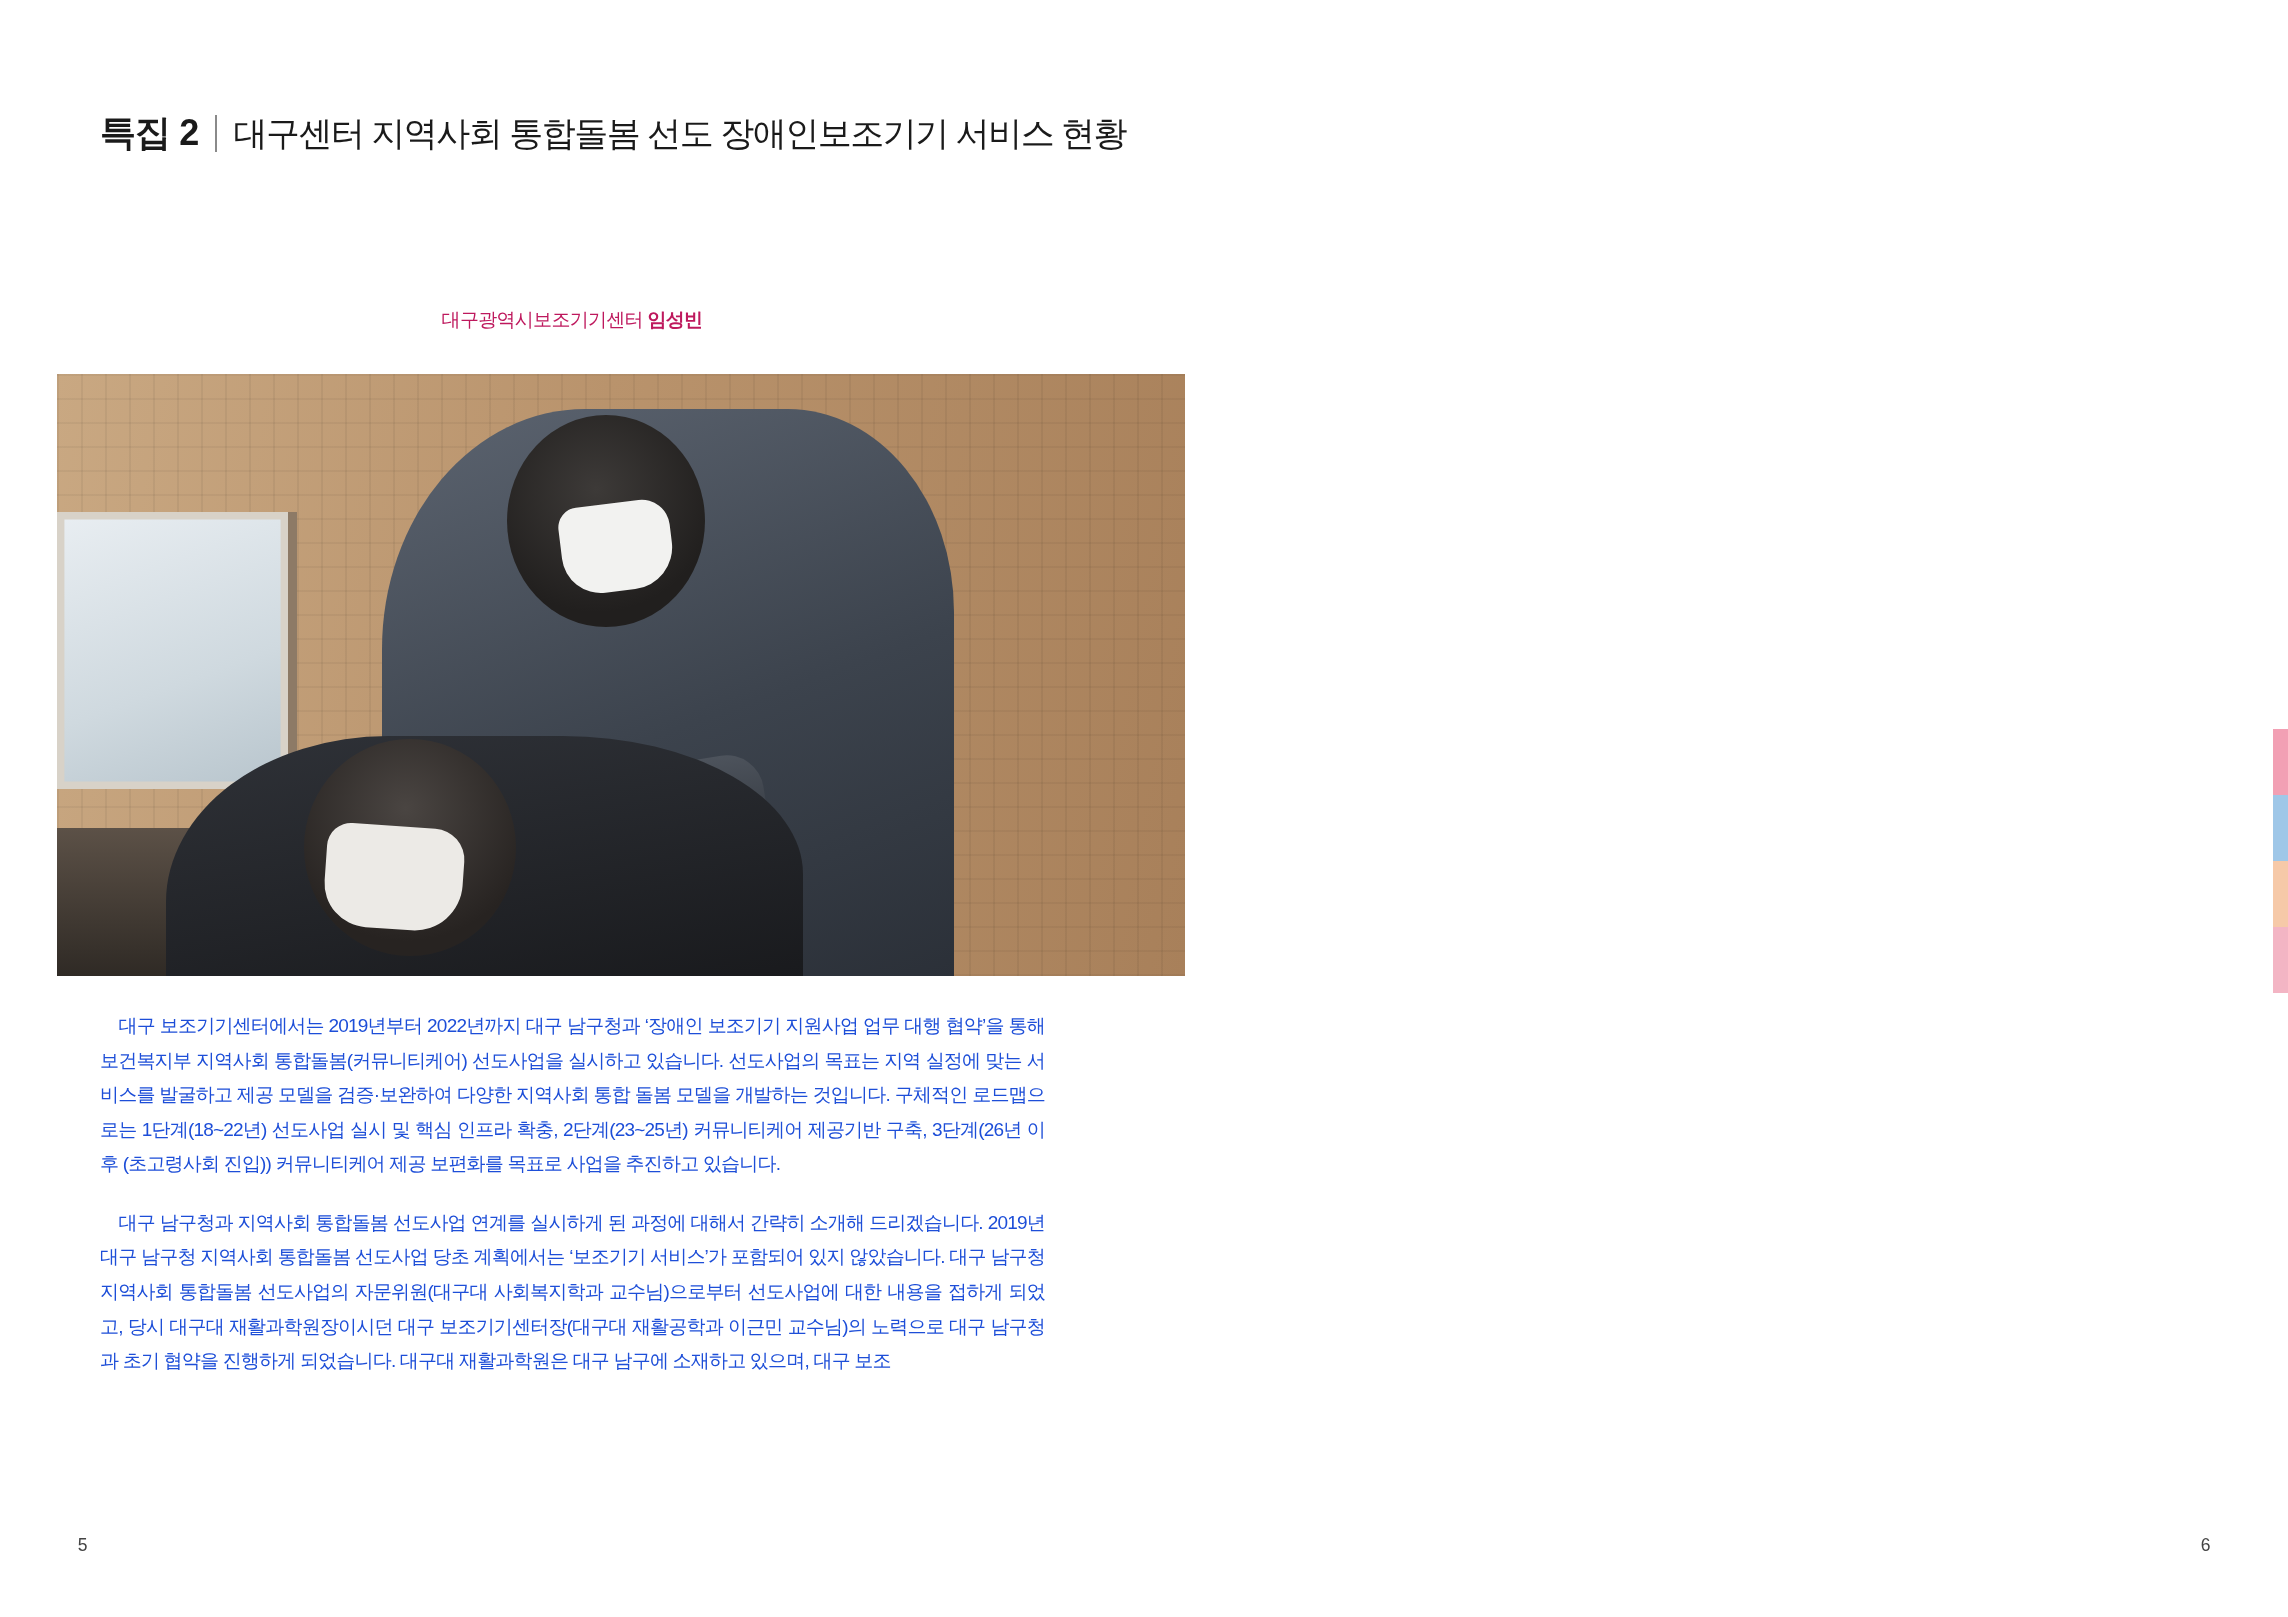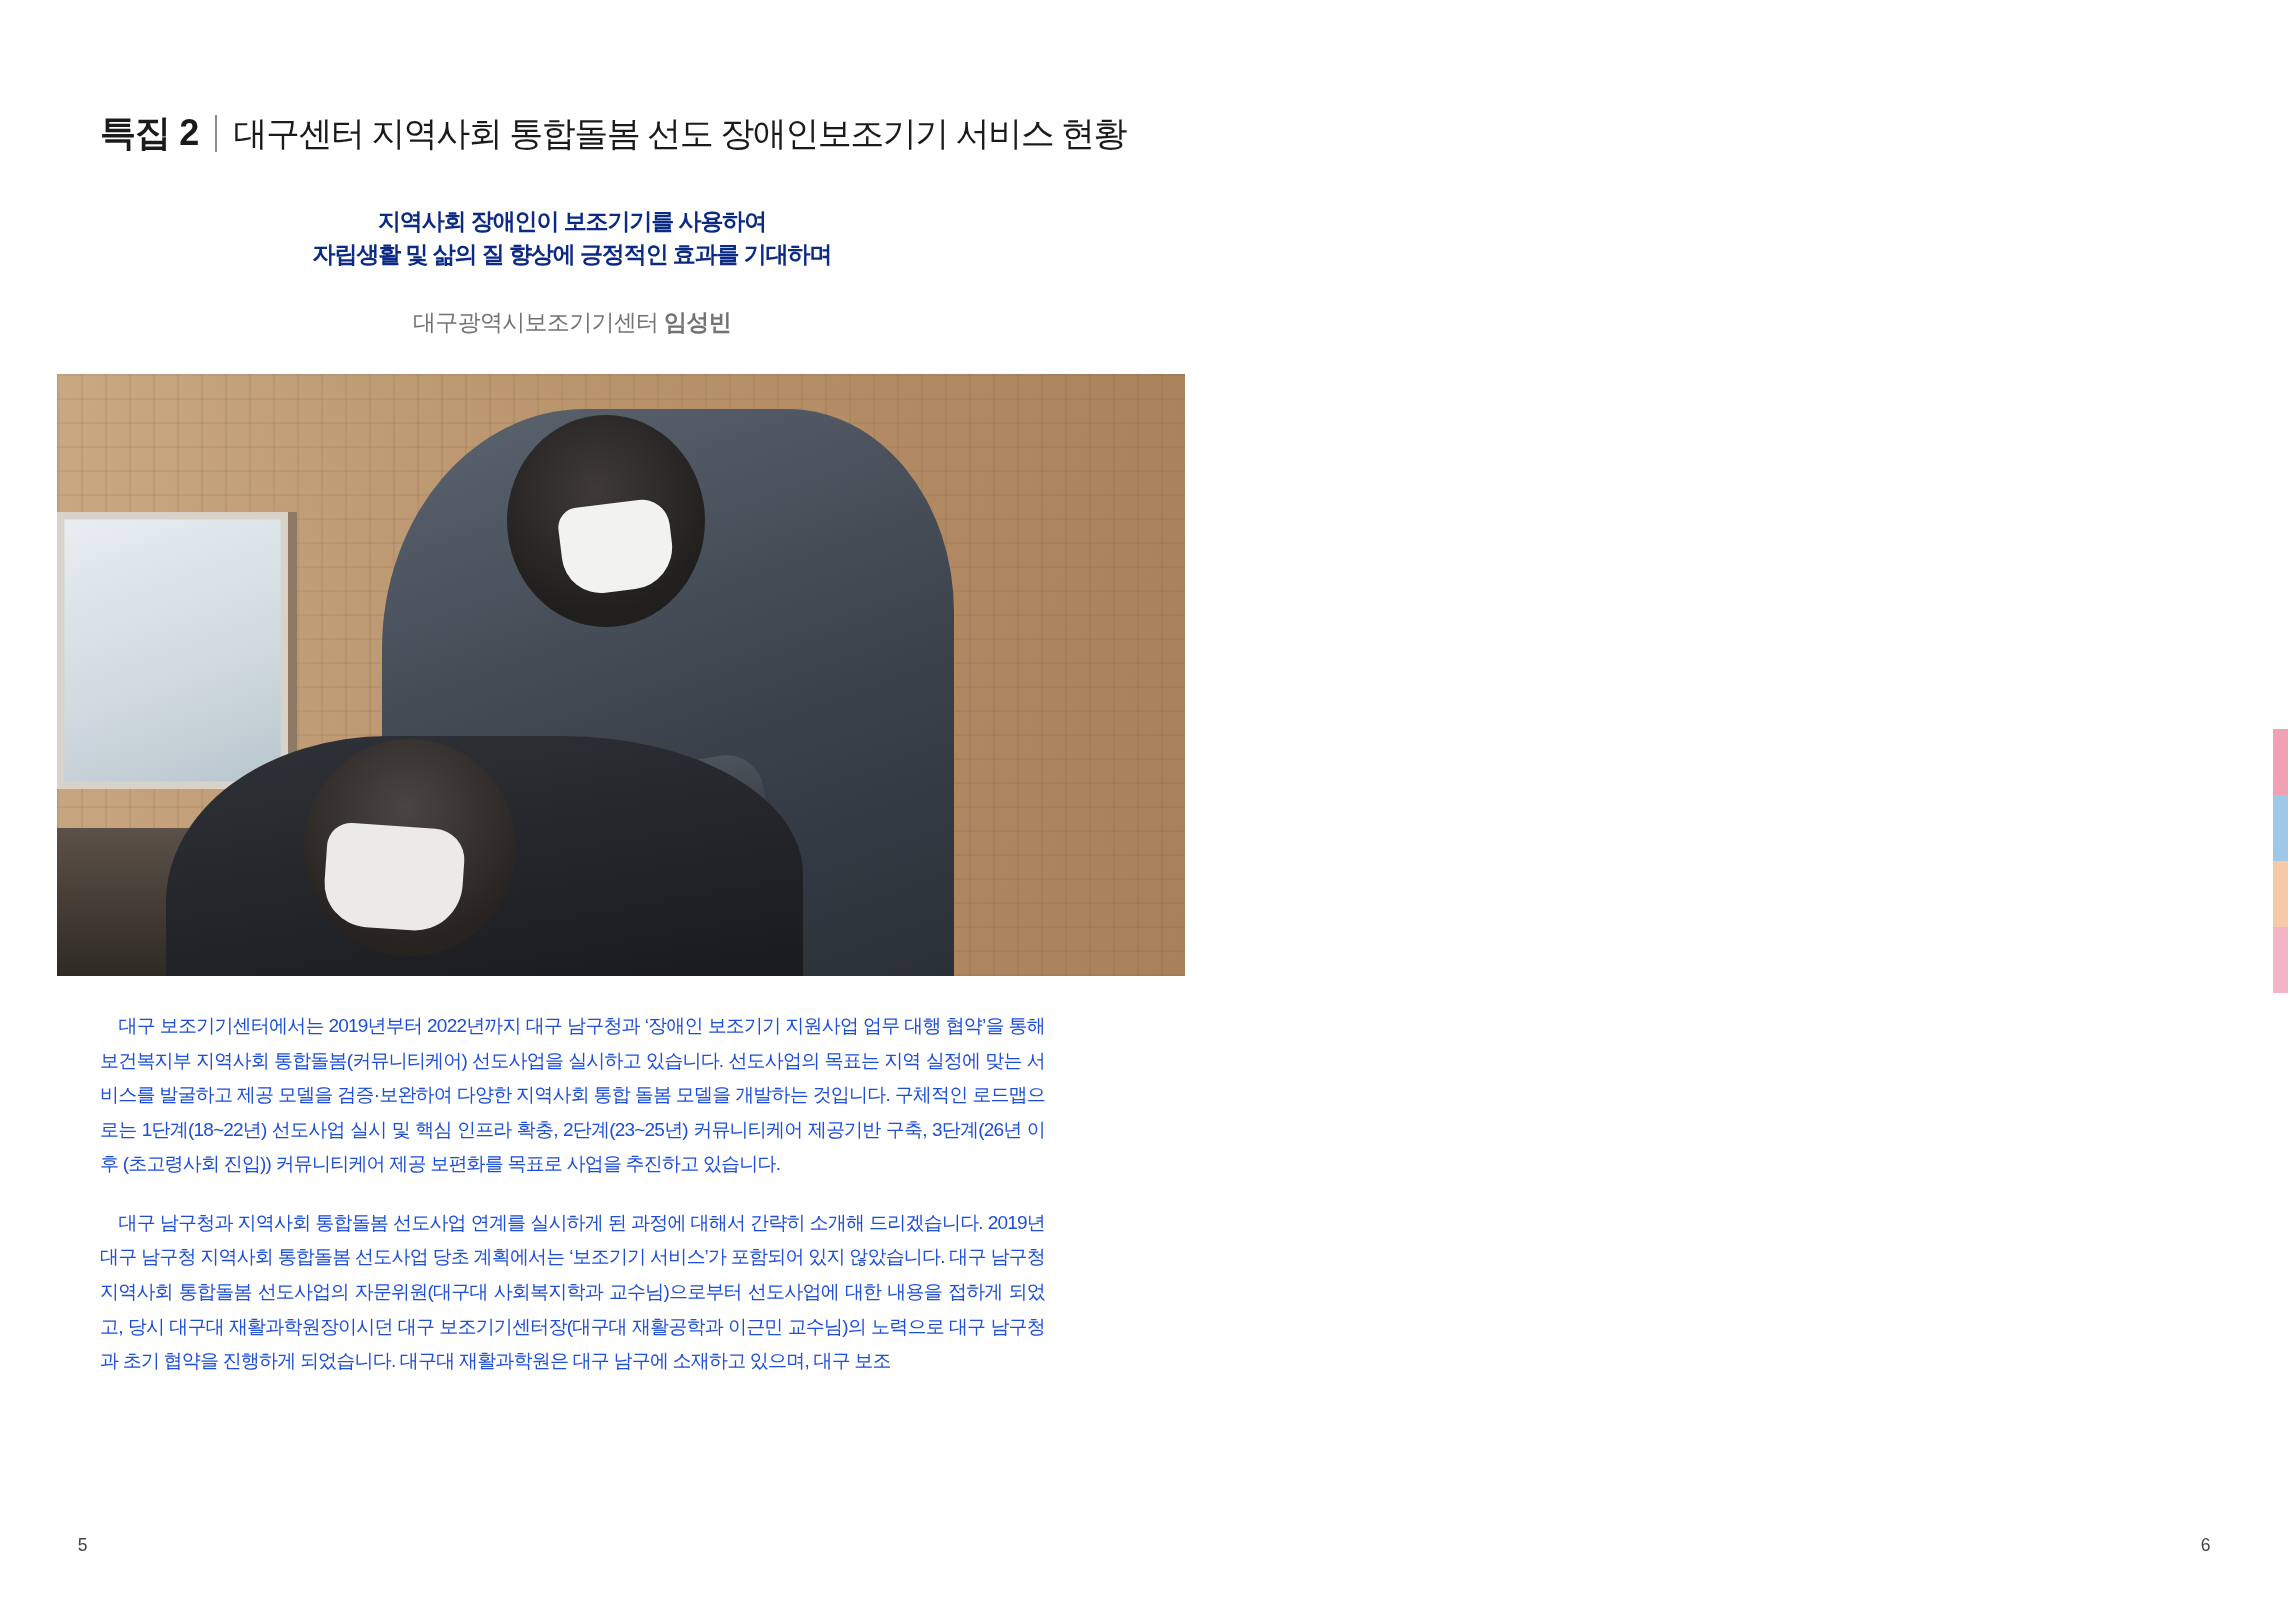--- a/index.html
+++ b/index.html
@@ -70,23 +70,23 @@
     font-size: 23px;
     line-height: 1.45;
     letter-spacing: -1.1px;
   }
   .byline {
     position: absolute;
     left: 0;
     top: 307px;
     width: 1144px;
     text-align: center;
-    font-size: 23px;
+    font-size: 19px;
     letter-spacing: -0.7px;
-    color: #737373;
+    color: #be185d;
   }
   .byline b { font-weight: bold; }
 
   
   .photo-main {
     position: absolute;
     left: 16.6px;
     top: 359px;
     width: 1128px;
     height: 602px;
@@ -208,24 +208,20 @@
 <div class="spread">
 
   <section class="page page-left">
 
     <div class="feature-head">
       <span class="feature-tag">특집 2</span>
       <span class="feature-divider"></span>
       <span class="feature-title">대구센터 지역사회 통합돌봄 선도 장애인보조기기 서비스 현황</span>
     </div>
 
-    <div class="subtitle-block">
-      <div>지역사회 장애인이 보조기기를 사용하여</div>
-      <div>자립생활 및 삶의 질 향상에 긍정적인 효과를 기대하며</div>
-    </div>
 
     <div class="byline">
       <span>대구광역시보조기기센터</span>
       <b>임성빈</b>
     </div>
 
     <figure class="photo-main">
       <div class="wall"></div>
       <div class="window"></div>
       <div class="desk"></div>

